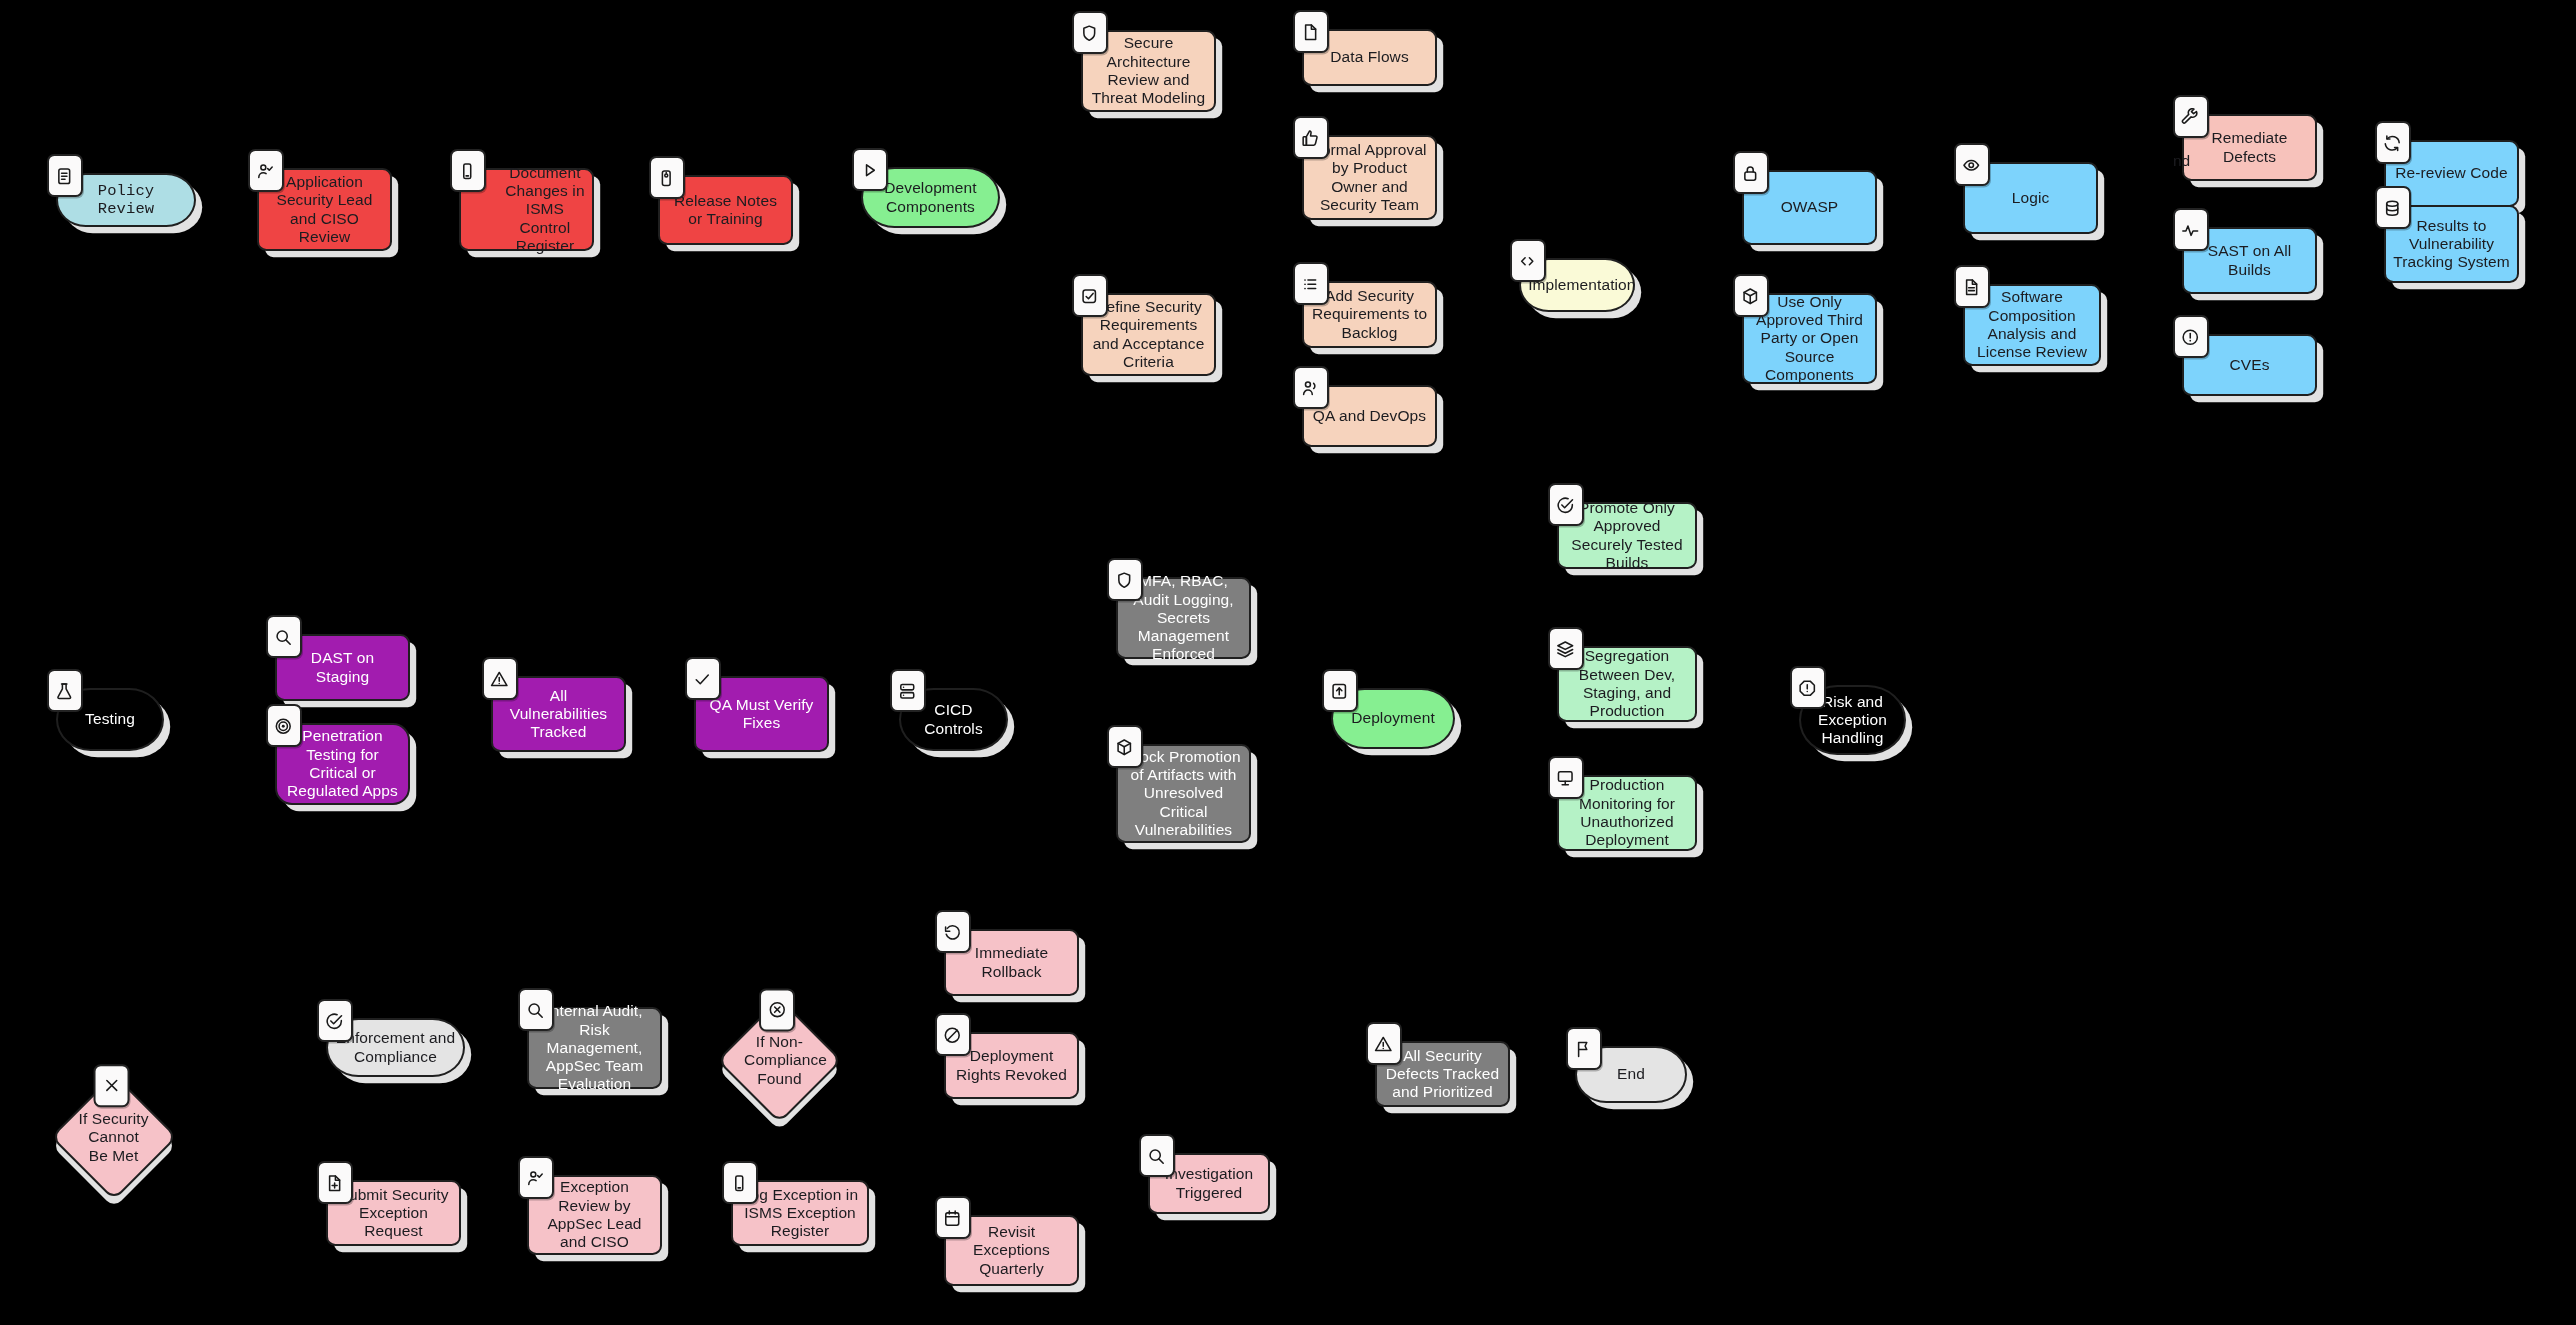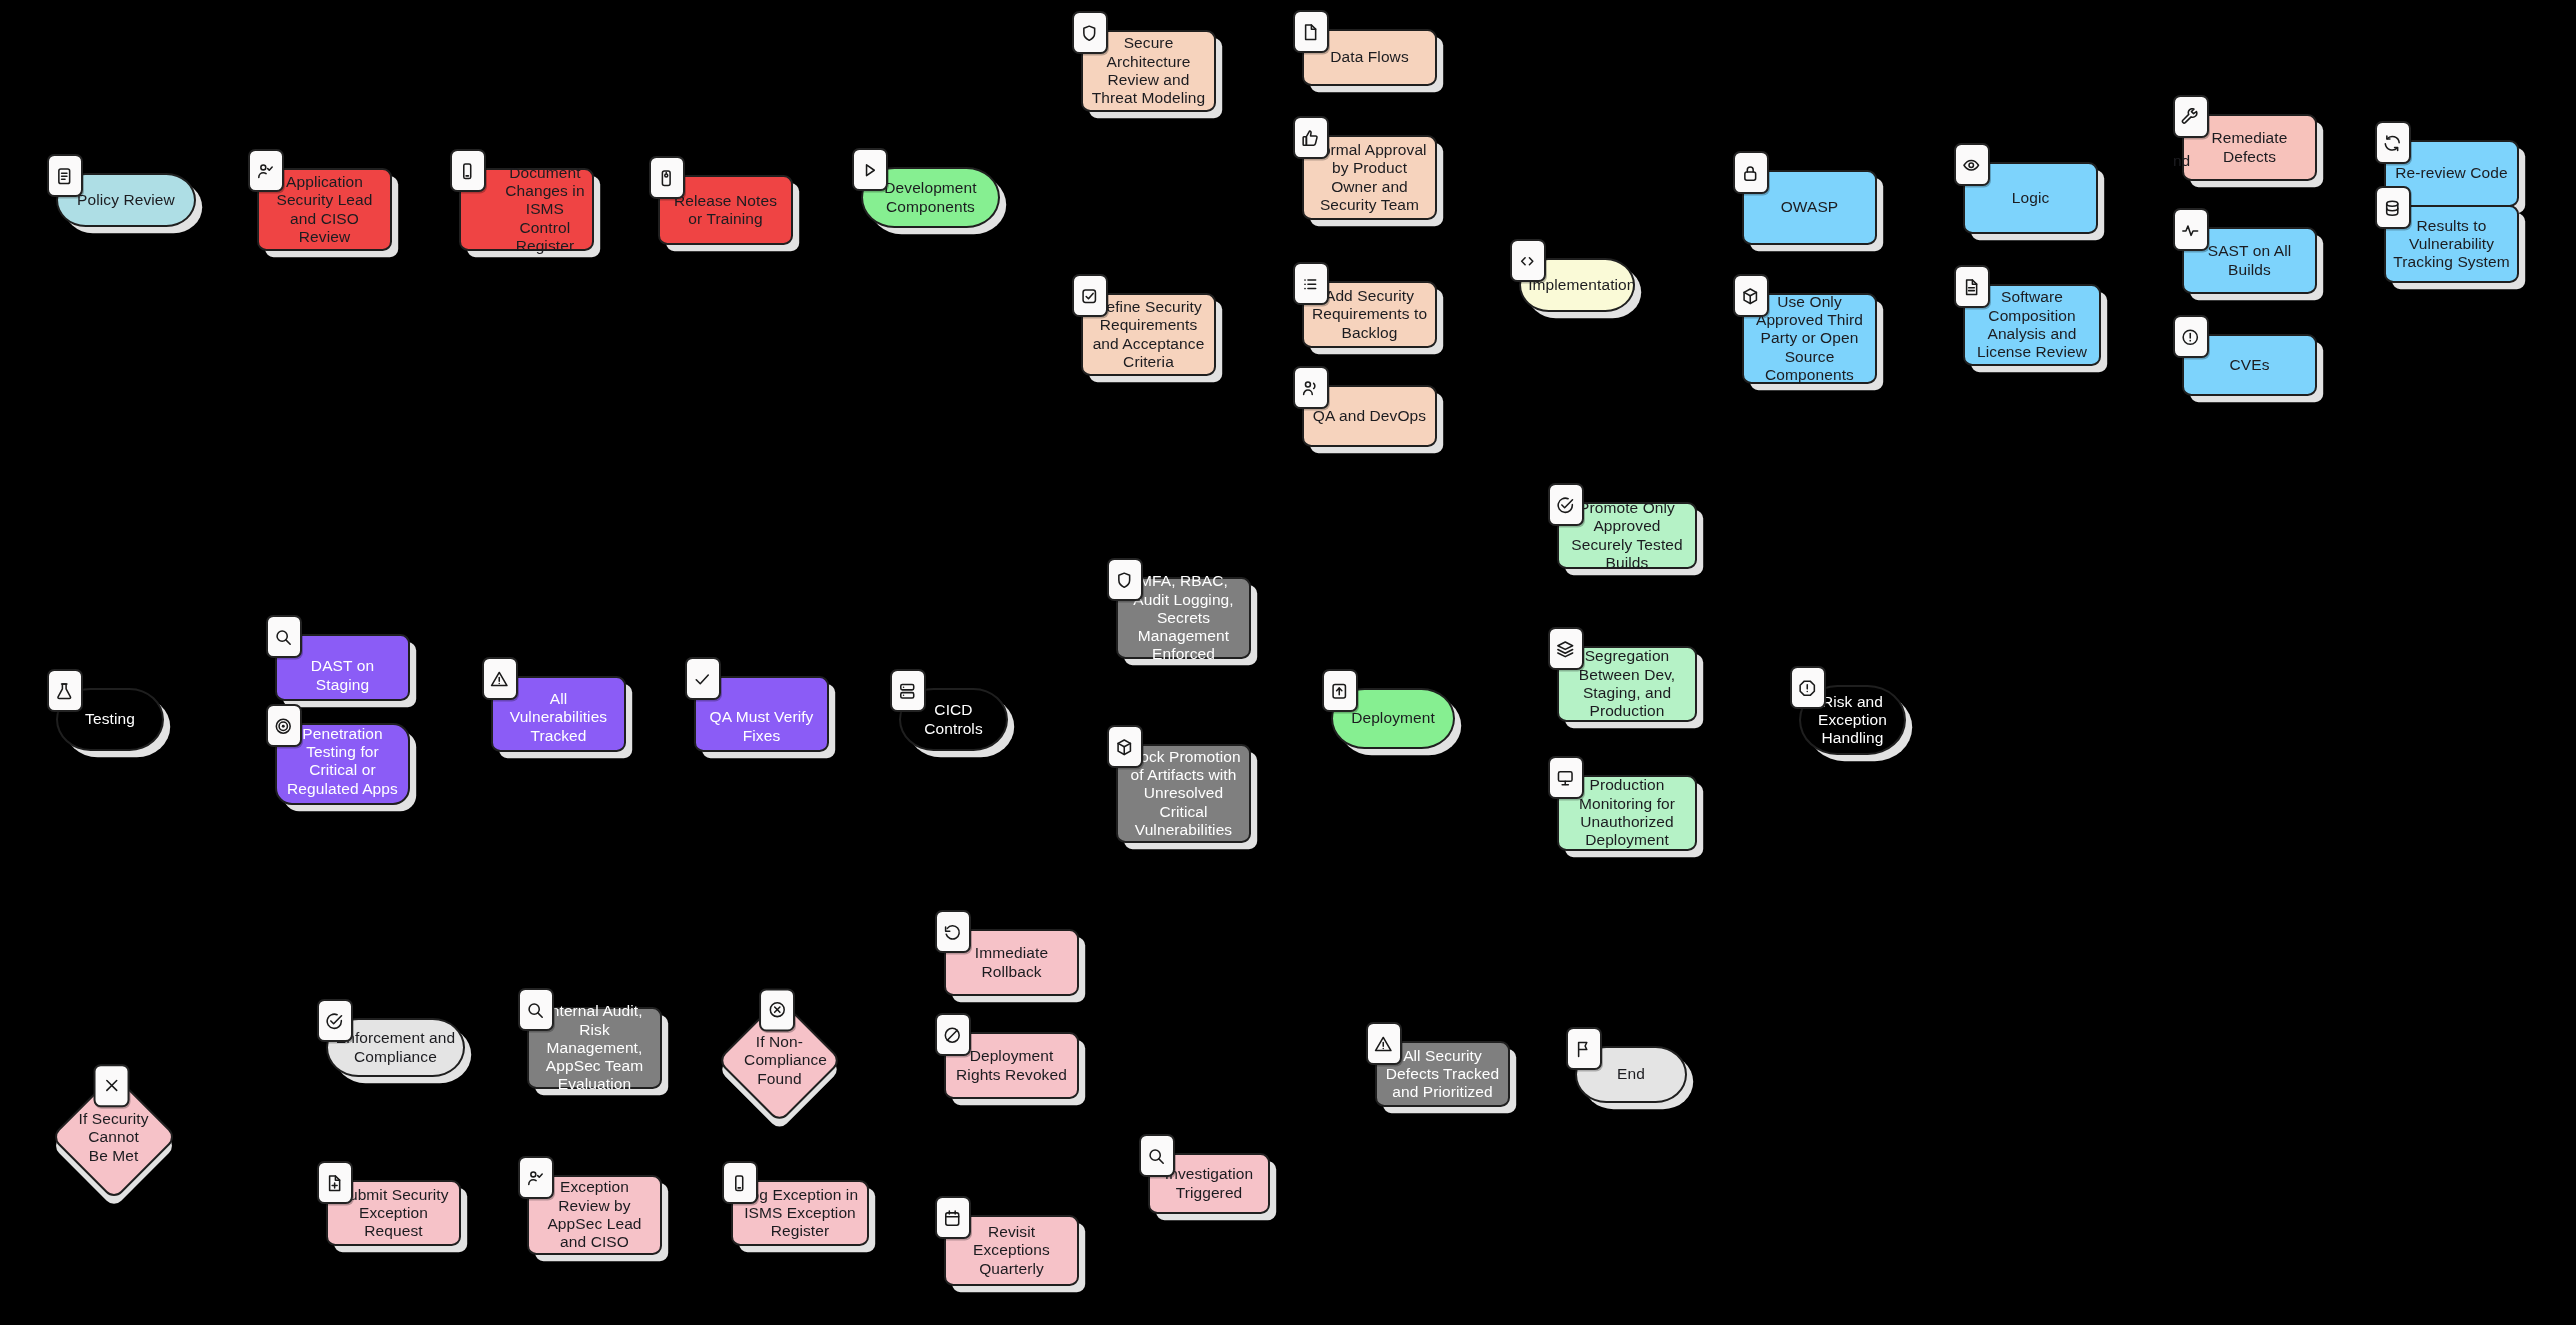--- a/index.html
+++ b/index.html
@@ -30,28 +30,28 @@
   .rect{border-radius:9.3px;}
   .stadium{border-radius:57px/52px;}
   .diamond{
     border-radius:11.3px;
     transform:rotate(45deg);
     box-shadow:6.2px 6.2px 0 -1px rgba(245,245,245,.92);
   }
   .diamond .lbl{transform:rotate(-45deg);display:block;}
 
   
-  .c-cyan   {background:#aedee5;}
+  .c-cyan   {background:#aedee5;font-family:Liberation Mono, monospace;}
   .c-blue   {background:#ef4444;margin-top:12px;}
   .c-green  {background:#86ef91;}
   .c-peach  {background:#f6d3bd;}
   .c-cream  {background:#fafad7;}
   .c-magenta{background:#7dd3fc;}
   .c-salmon {background:#f7c2bb;}
-  .c-teal   {background:#8b5cf6;color:#ffffff;align-items:flex-end;}
+  .c-teal   {background:#a21caf;color:#ffffff;}
   .c-gray   {background:#7f7f7f;color:#ffffff;}
   .c-black  {background:#000000;color:#ffffff;}
   .c-mint   {background:#b5f2c6;}
   .c-pink   {background:#f6c2c8;}
   .c-ltgray {background:#e4e4e4;}
 
   
   .ibadge{
     position:absolute;
     top:-20.6px;left:-11.3px;

